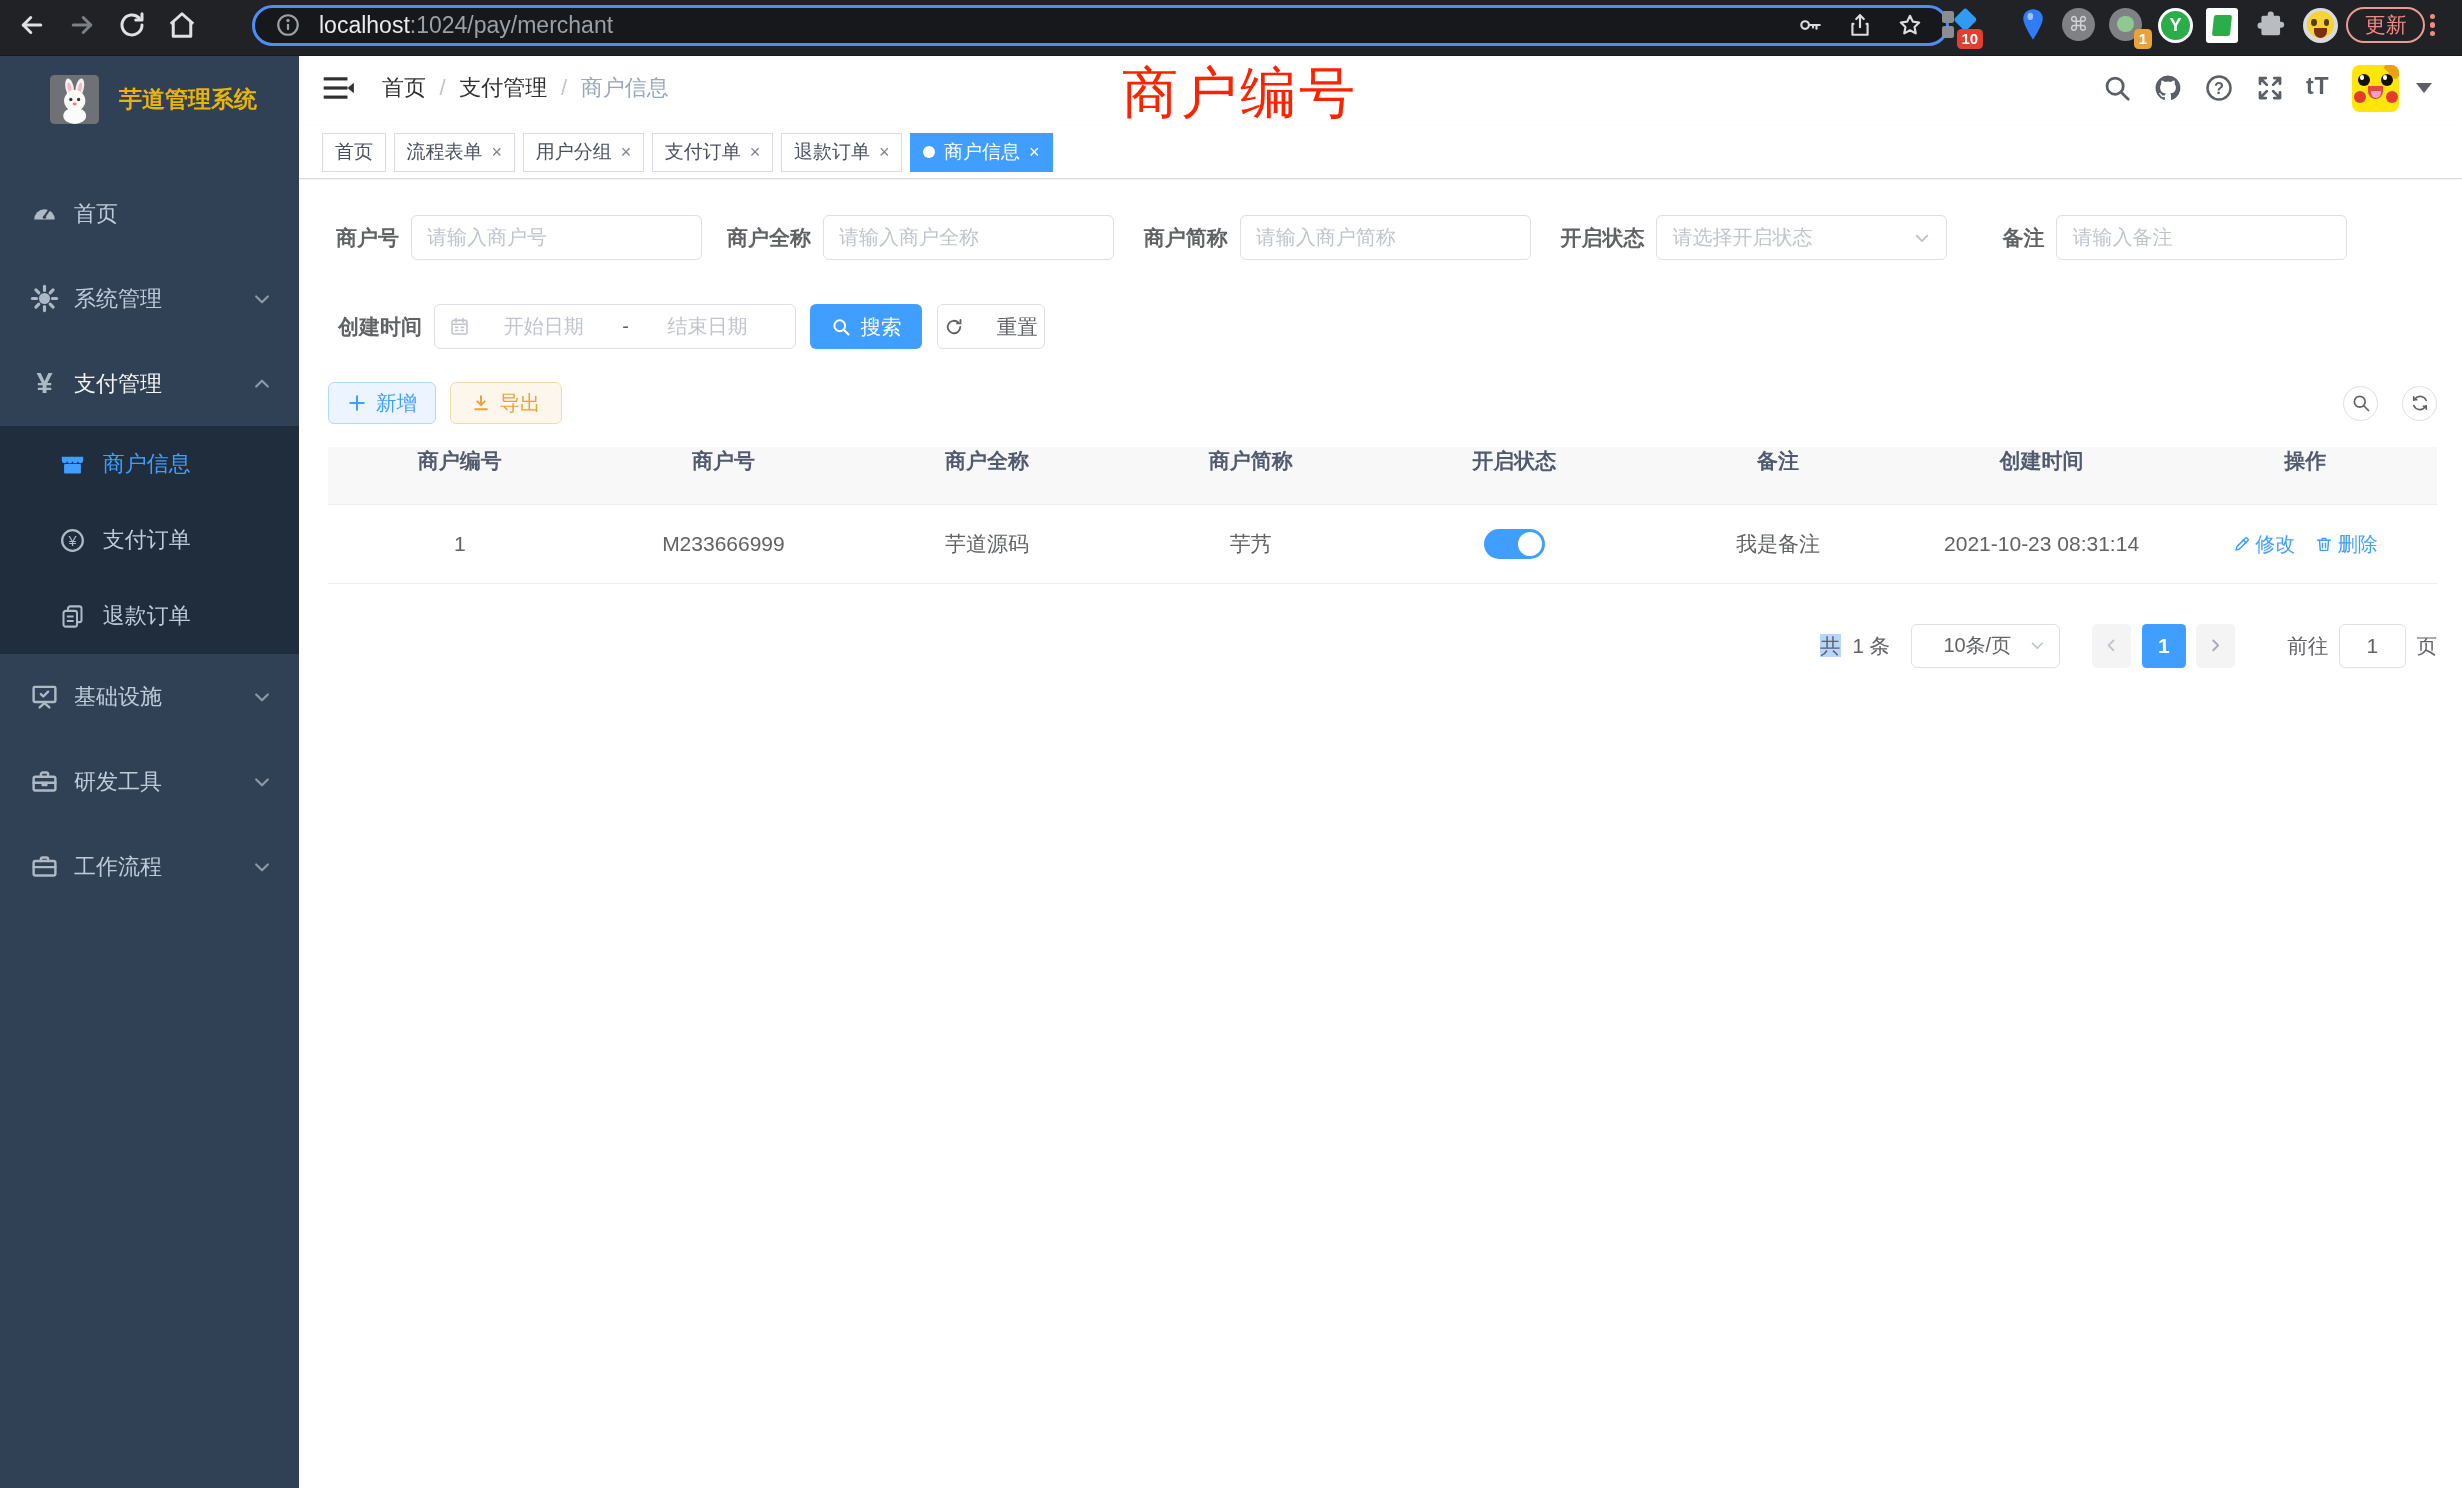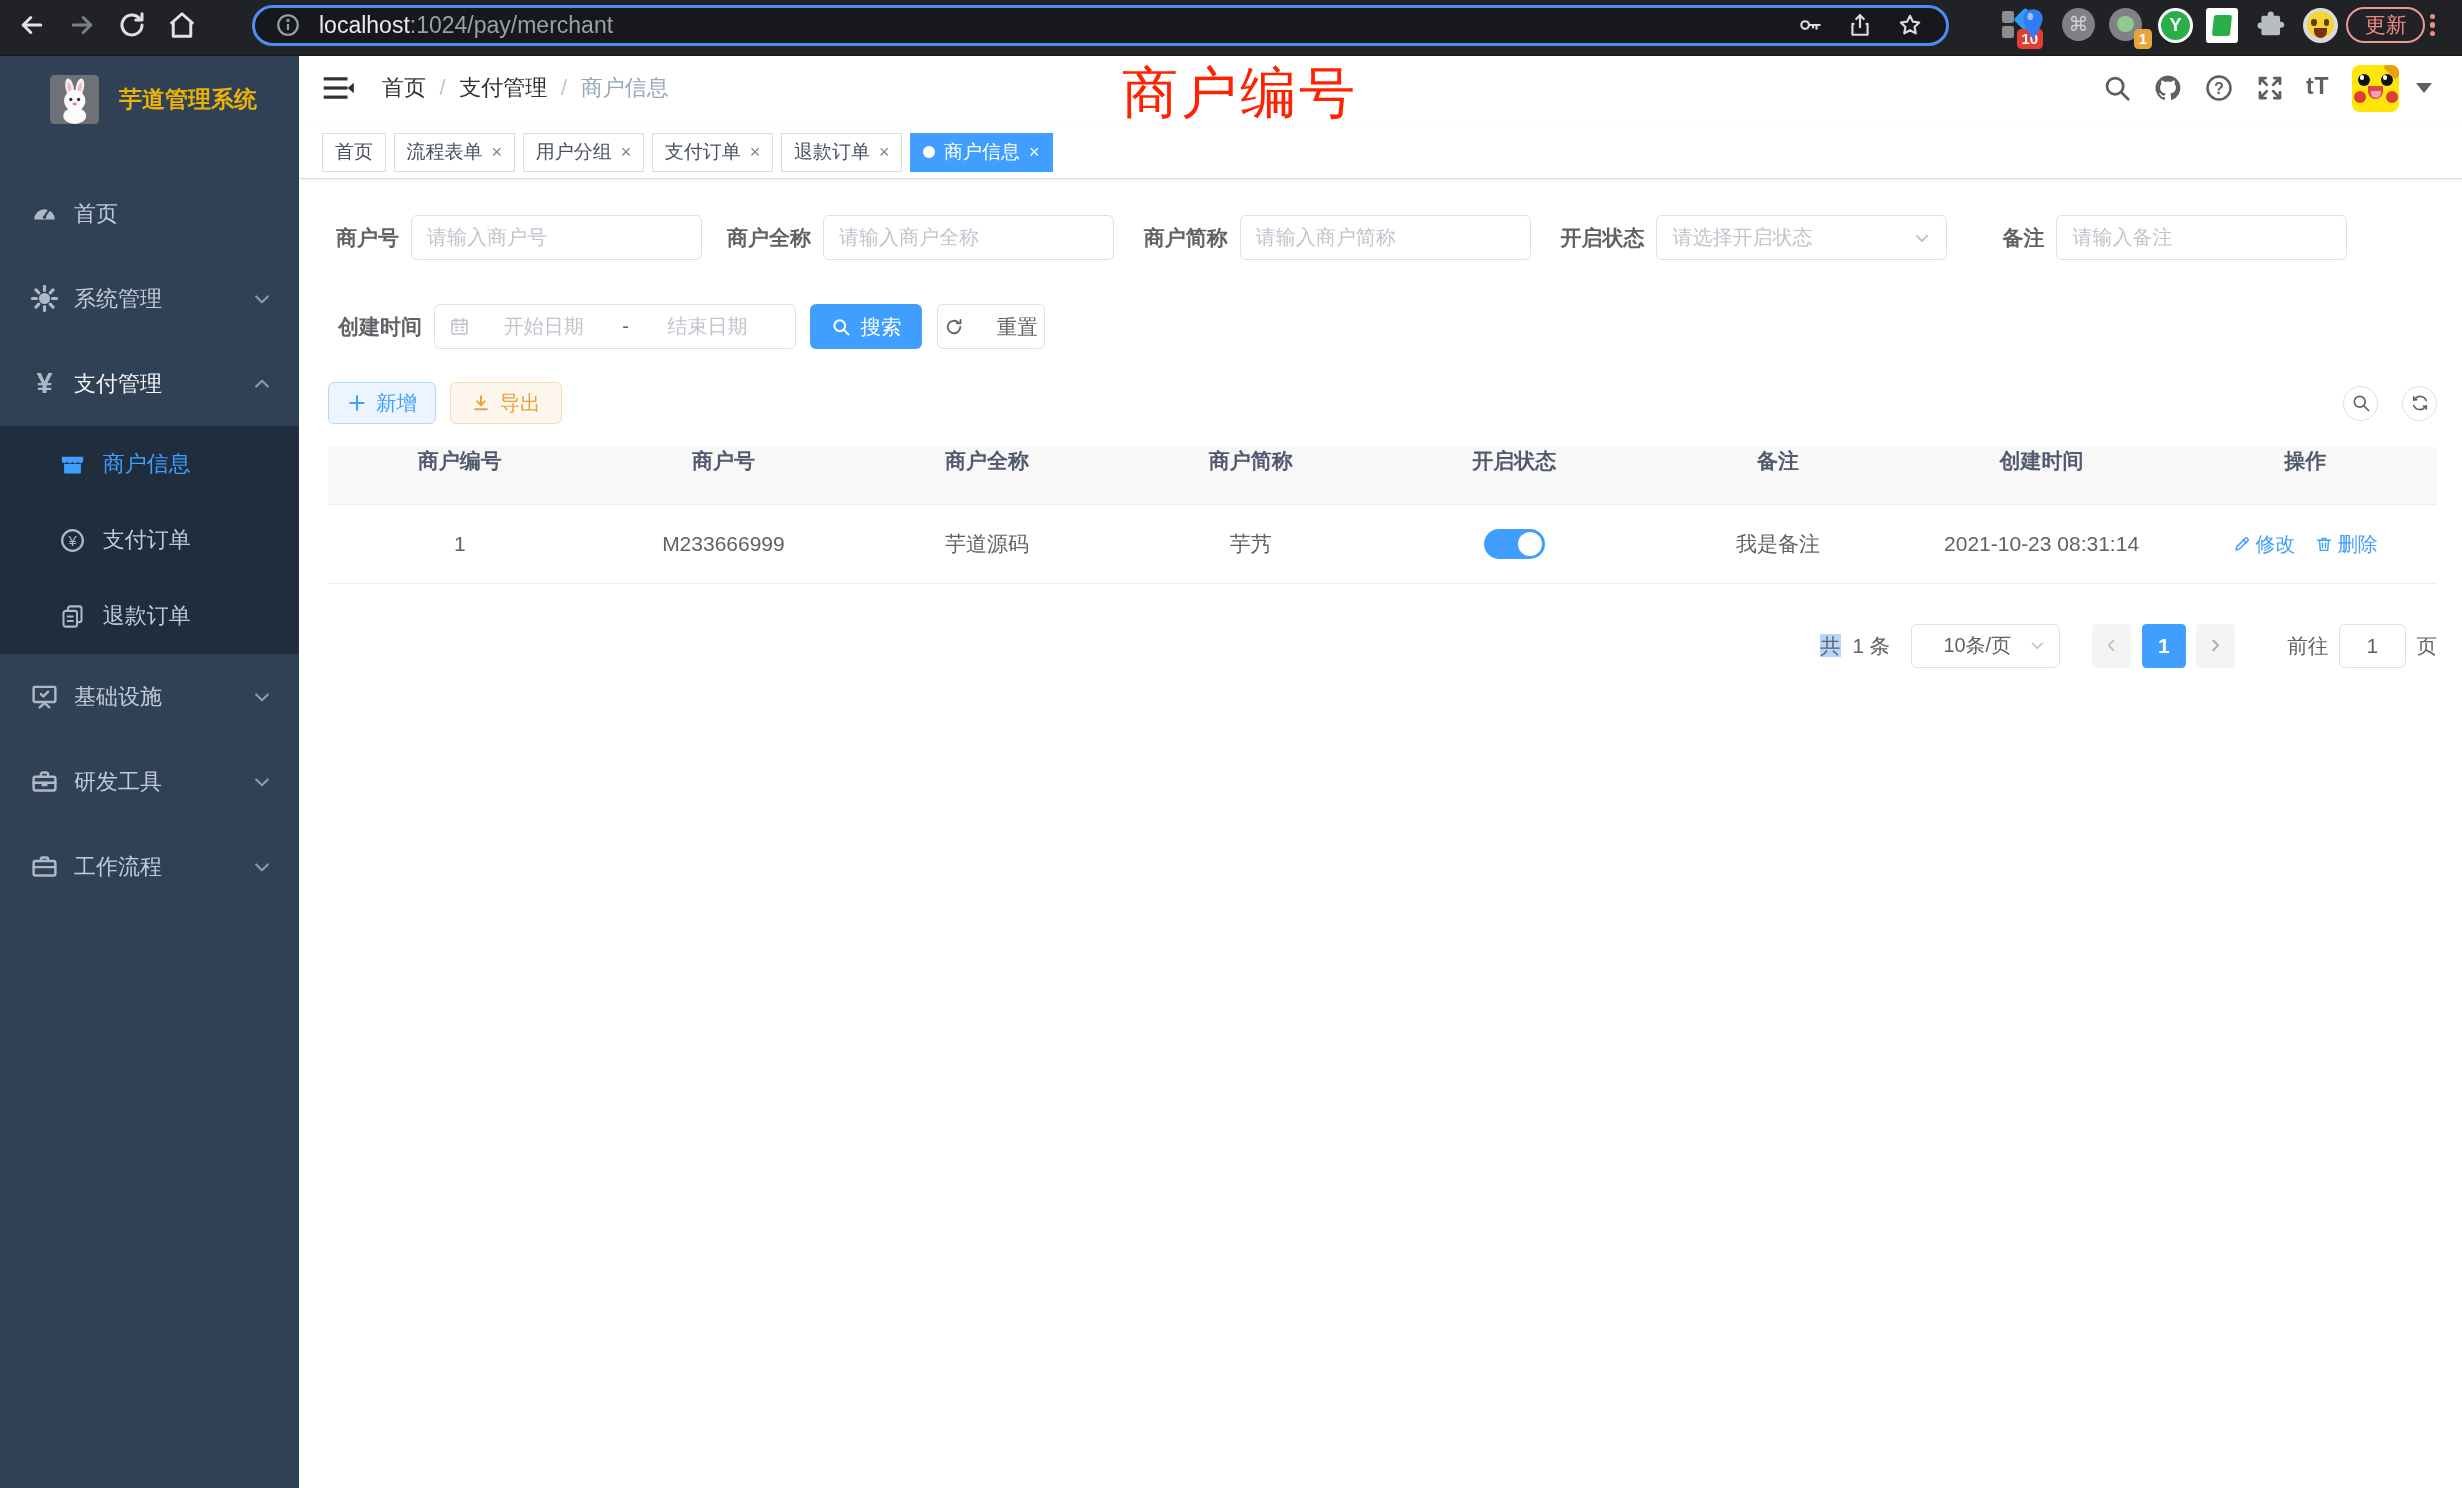--- a/index.html
+++ b/index.html
@@ -184,21 +184,21 @@
           <path d="M6 11H5v10h14V11h-1"></path>
           <path d="M12 3v11"></path>
           <path d="M8.5 6.5L12 3l3.5 3.5"></path>
         </svg>
       <svg viewBox="0 0 24 24" fill="none" stroke="currentColor" stroke-width="2" stroke-linejoin="round">
           <path d="M12 3.5l2.6 5.4 5.9.8-4.3 4.1 1.1 5.9L12 16.9l-5.3 2.8 1.1-5.9-4.3-4.1 5.9-.8z"></path>
         </svg>
     </div>
   </div>
 
-  <div class="ext" style="left:2000px">
+  <div class="ext" style="left:1940px">
     <div class="ext-squares">
         <i style="left:1.5px;top:3px"></i>
         <i style="left:1.5px;top:18px"></i>
         <div class="ext-diamond"></div>
       </div>
     <span class="badge red">10</span>
   </div>
   <div class="ext" style="left:2015px">
     <svg class="ext-pin" viewBox="0 0 24 30" fill="#2f7cf6">
         <path d="M12 1c5 0 9 3.6 9 8.4 0 6-9 19.6-9 19.6S3 15.4 3 9.4C3 4.6 7 1 12 1z"></path>

